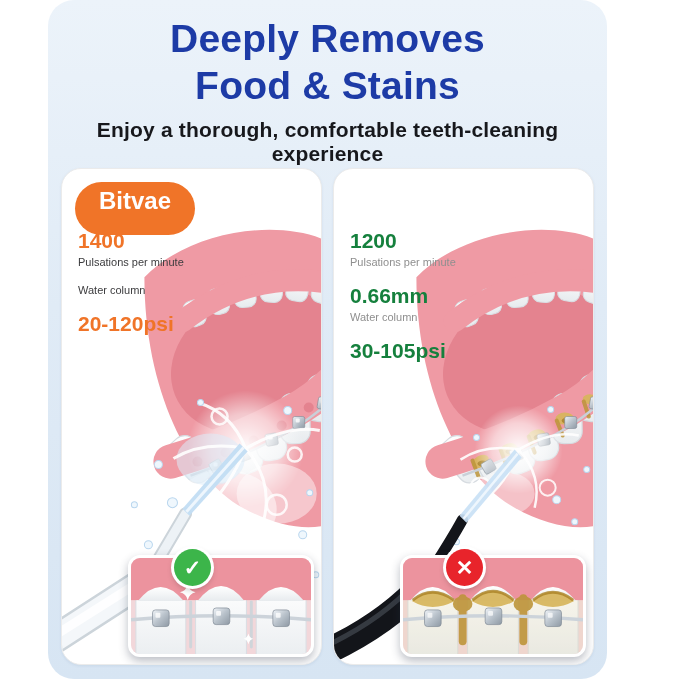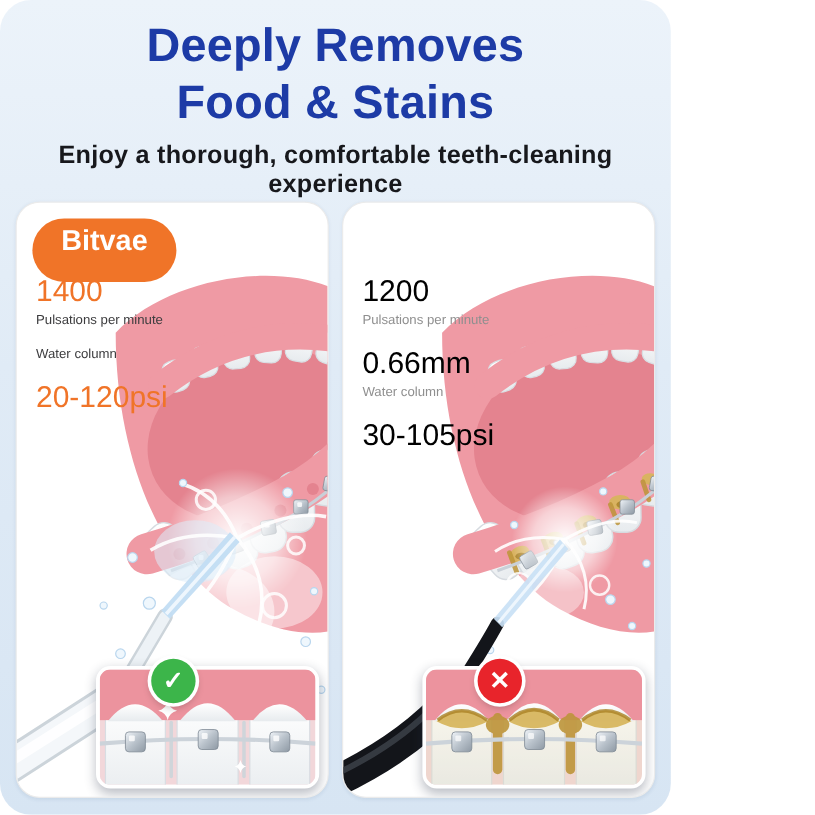--- a/index.html
+++ b/index.html
@@ -1,34 +1,34 @@
 <!DOCTYPE html>
 <html><head>
 <meta charset="utf-8">
 <style>
   *{box-sizing:border-box;margin:0;padding:0}
   html,body{width:679px;height:679px;background:#ffffff;font-family:"Liberation Sans",sans-serif;}
   .canvas{position:relative;width:559px;height:679px;border-radius:26px;overflow:hidden;
-    background:linear-gradient(180deg,#ecf3fa 0%,#e0ebf6 45%,#d7e5f3 100%);}
+    background:linear-gradient(180deg,#ecf3fa 0%,#e0ebf6 45%,#d7e5f3 100%);margin-left:48px;}
   .hero{text-align:center;padding-top:16px}
   .title{font-size:39px;font-weight:bold;color:#1d3ba6;line-height:1.2;letter-spacing:.2px}
   .subtitle{margin-top:8px;font-size:21px;font-weight:700;color:#17181c;letter-spacing:.2px}
   .cards{position:absolute;left:13px;right:13px;top:168px;bottom:14px;display:flex;gap:11px}
   .card{position:relative;flex:1;background:#ffffff;border:1px solid #ebebeb;border-radius:20px;overflow:hidden;
     box-shadow:0 1px 3px rgba(30,60,120,.08)}
   .badge{position:absolute;top:13px;left:13px;z-index:5;padding:5px 24px 20px;border-radius:999px;
     font-size:24px;font-weight:bold}
   .badge-orange{background:#f07428;color:#ffffff}
   .badge-gray{background:#d9d9d9;color:#8f8f8f}
   .stats{position:absolute;left:16px;top:60px;z-index:4;width:170px}
   .stat{margin-bottom:16px}
-  .stat-value{font-size:25px;font-weight:normal;line-height:1.15}
+  .stat-value{font-size:21px;font-weight:bold;line-height:1.15}
   .stat-label{font-size:11px;color:#3c3c3e;margin-top:3px}
   .stats-orange .stat-value{color:#f07428}
-  .stats-gray .stat-value{color:#000000}
+  .stats-gray .stat-value{color:#15803d}
   .stats-gray .stat-label{color:#8f8f8f}
   .scene{position:absolute;inset:0;width:100%;height:100%;z-index:1}
   .inset{position:absolute;right:7px;bottom:7px;width:186px;height:102px;border-radius:12px;border:3px solid #fff;
     box-shadow:0 4px 10px rgba(40,50,70,.32);overflow:hidden;z-index:6;background:#fff}
   .inset svg{display:block;width:100%;height:100%}
   .result-badge{position:absolute;z-index:7;width:37px;height:37px;border-radius:50%;left:112px;bottom:78px;
     display:flex;align-items:center;justify-content:center;
     box-shadow:0 0 0 3px #ffffff,0 3px 7px rgba(0,0,0,.3)}
   .result-green{background:#3cb54a}
   .result-red{background:#e8242b}

